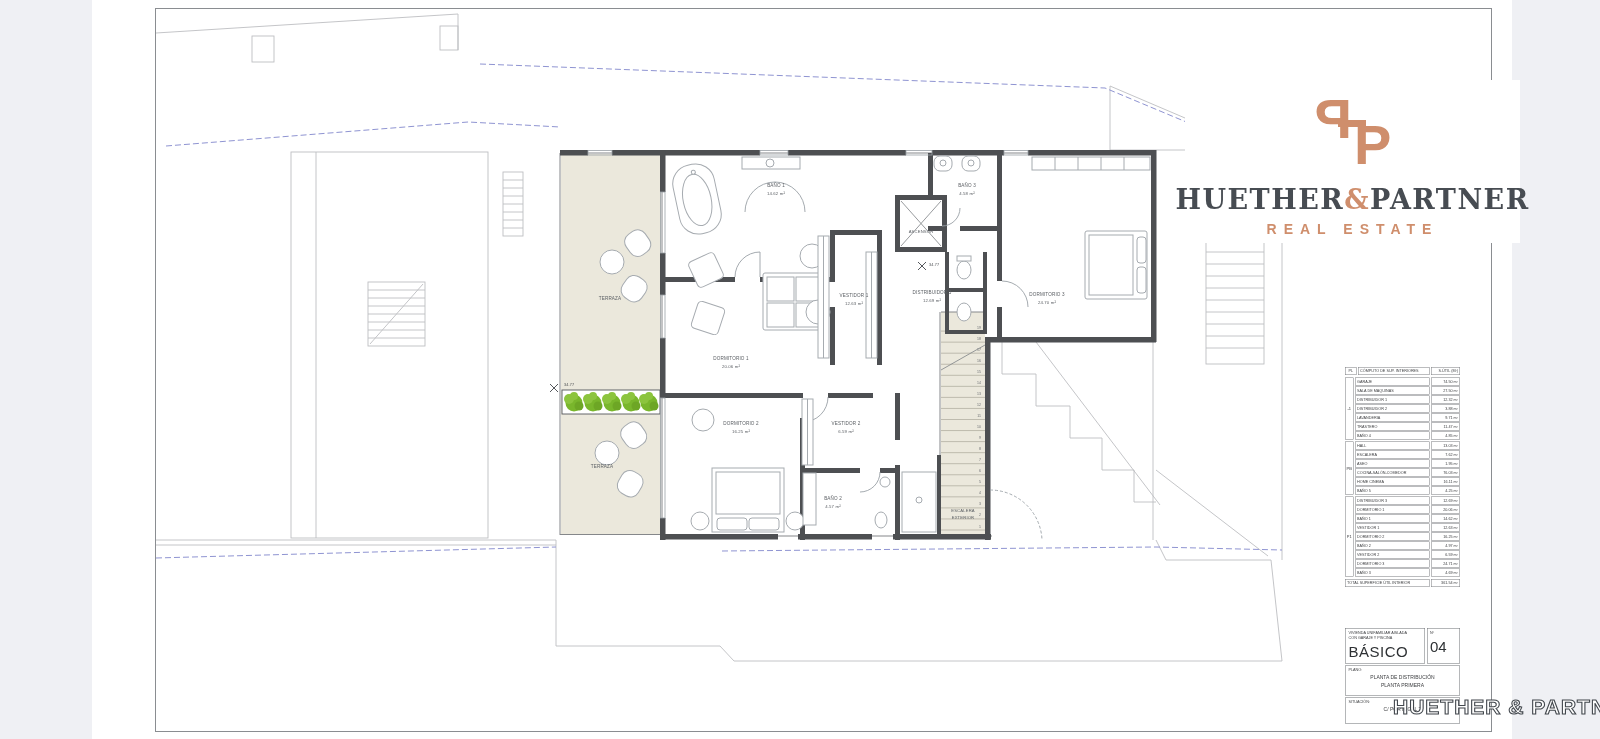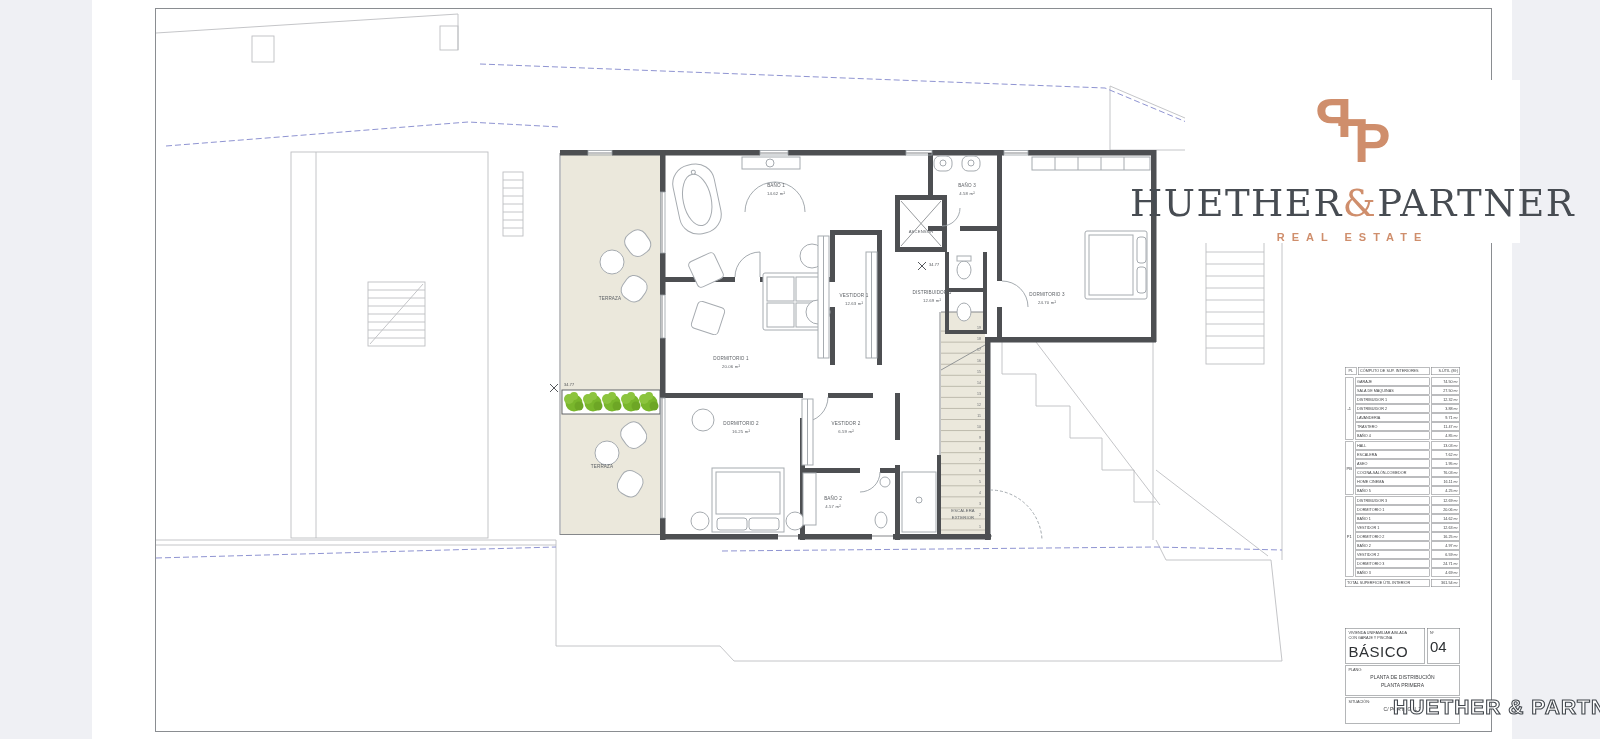--- a/index.html
+++ b/index.html
@@ -4,24 +4,24 @@
 <style>
   html,body{margin:0;padding:0;width:1600px;height:739px;overflow:hidden;background:#eff0f4;
     font-family:"Liberation Sans",sans-serif;}
   .sheet{position:absolute;left:92px;top:0;width:1420px;height:739px;background:#ffffff;}
   svg.drawing{position:absolute;left:0;top:0;}
   text{font-family:"Liberation Sans",sans-serif;}
 
   
   .logo-card{position:absolute;left:1185px;top:80px;width:335px;height:163px;background:#fff;
     display:flex;flex-direction:column;align-items:center;}
-  .brandline{font-family:"DejaVu Serif",serif;font-weight:normal;font-size:37px;color:#474c52;
+  .brandline{font-family:"DejaVu Serif",serif;font-weight:bold;font-size:27px;color:#474c52;
     letter-spacing:1.5px;margin-top:12px;white-space:nowrap;}
   .brandline .amp{color:#cf8e6c;}
-  .tagline{font-size:11px;color:#cf8e6c;letter-spacing:7px;margin-top:6px;font-weight:bold;}
+  .tagline{font-size:14px;color:#cf8e6c;letter-spacing:7px;margin-top:6px;font-weight:bold;}
 
   
   .area-table{position:absolute;left:1345px;top:367px;width:230px;transform:scale(.5);
     transform-origin:0 0;color:#3f4043;}
   .cell{border:1px solid #797b7f;background:#fff;padding:0 3px;font-size:7.5px;line-height:1.1;
     white-space:nowrap;overflow:hidden;height:14px;display:flex;align-items:center;}
   .c-floor{width:15px;justify-content:center;flex:none;}
   .c-name{flex:1;}
   .c-val{width:50px;flex:none;justify-content:flex-end;}
   .t-head{display:flex;gap:3px;margin-bottom:5px;}

